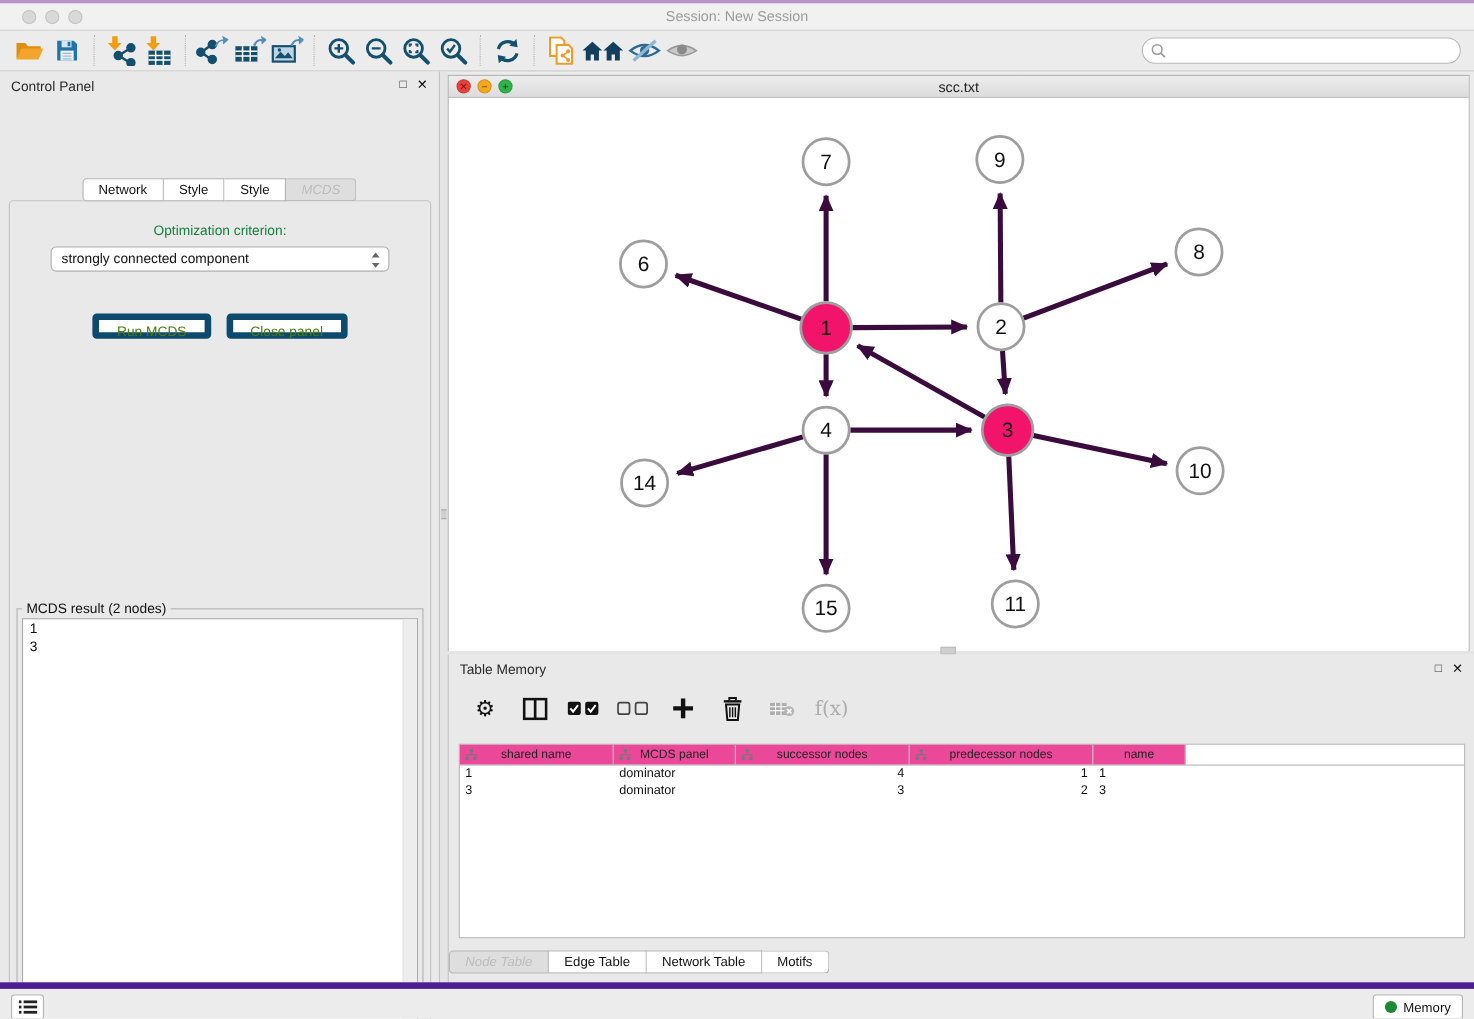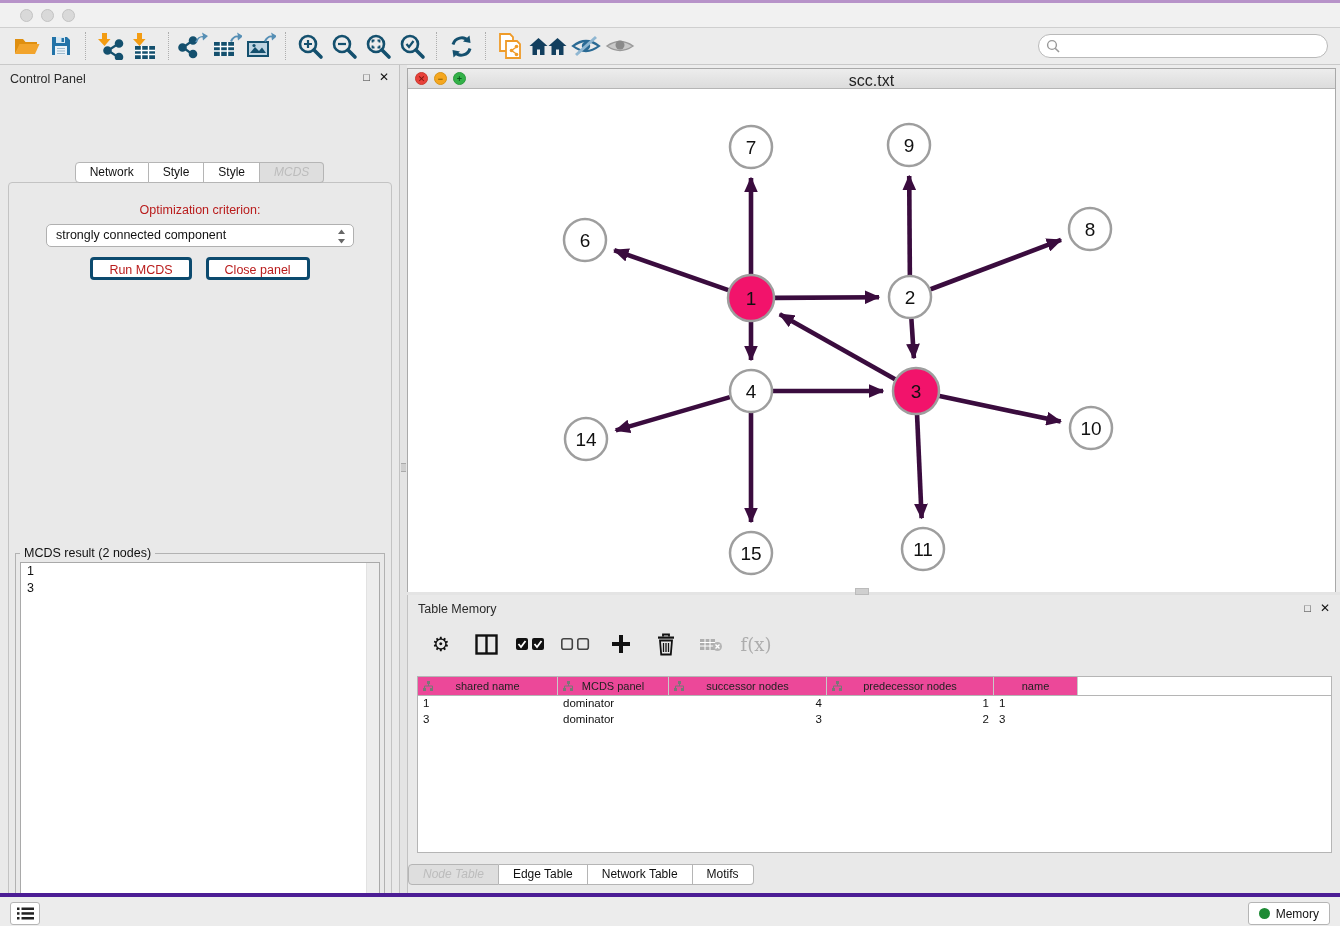--- a/index.html
+++ b/index.html
@@ -26,25 +26,25 @@
   .cp-title { position:absolute; left:10px; top:7px; font-size:12.5px; color:#2a2a2a; }
   .head-icons { position:absolute; right:10px; top:5px; display:flex; gap:9px; align-items:center; }
   .float-ico { font-size:11px; color:#333; }
   .close-ico { font-size:12px; font-weight:700; color:#111; }
   .tabs-row { position:absolute; top:97px; left:0; width:100%; display:flex; justify-content:center; z-index:3; }
   .tab { height:21px; line-height:19px; padding:0 14px; background:#fff; border:1px solid #b5b5b5; border-left:none; font-size:12px; color:#111; }
   .tab:first-child { border-left:1px solid #b5b5b5; border-radius:4px 0 0 4px; }
   .tab:last-child { border-radius:0 4px 4px 0; }
   .tab-disabled { background:#dedede; color:#bcbcbc;font-style:italic; }
   .cp-box { position:absolute; left:8px; top:117px; width:384px; height:763px; border:1px solid #c3c3c3; border-radius:4px; background:#e9e9e9; }
-  .opt-label { position:absolute; top:20px; width:100%; text-align:center; font-size:12.5px; color:#b91c1c; }
+  .opt-label { position:absolute; top:20px; width:100%; text-align:center; font-size:12.5px; color:#15803d; }
   .dropdown { position:absolute; left:37px; top:41px; width:308px; height:23px; background:#fff; border:1px solid #b0b0b0; border-radius:5px; font-size:12.5px; color:#111; line-height:21px; padding-left:9px; }
   .dd-stepper { position:absolute; right:7px; top:4px; }
   .cp-buttons { position:absolute; left:0; top:74px; width:100%; display:flex; justify-content:center; gap:14px; }
-  .btn { height:23px; background:#fff; border:3px solid #0c4a6e; border-radius:4px; font-size:12.5px; color:#b91c1c; padding:0 16px; line-height:21px; }
+  .btn { height:23px; background:#fff; border:6px solid #0c4a6e; border-radius:4px; font-size:12.5px; color:#4d7c0f; padding:0 16px; line-height:21px;margin-top:28px; }
   .mcds-fieldset { position:absolute; left:6px; top:370px; width:370px; height:380px; border:1px solid #b2b2b2; }
   .mcds-legend { position:absolute; left:4px; top:-8px; background:#e9e9e9; padding:0 4px; font-size:12.5px; color:#111; }
   .mcds-list { position:absolute; left:4px; top:8px; right:4px; bottom:4px; background:#fff; border:1px solid #a9a9a9; }
   .mcds-scroll { position:absolute; right:0; top:0; width:13px; height:100%; background:#ededed; border-left:1px solid #e2e2e2; }
   .mcds-item { font-size:12.5px; color:#111; padding-left:6px; line-height:17px; }
   .mcds-item:first-child { padding-top:2px; }
 
   
   .vsplit { position:absolute; left:400px; top:65px; width:7px; height:828px; background:#e4e4e4; }
   .vsplit-handle { position:absolute; left:1px; top:398px; width:5px; height:9px; border-top:1px solid #aaa; border-bottom:1px solid #aaa; background:#cfcfcf; }
@@ -52,54 +52,55 @@
   .hsplit-handle { position:absolute; left:448px; top:-4px; width:14px; height:7px; background:#cfcfcf; border:1px solid #bbb; }
 
   
   .net-window { position:absolute; left:407px; top:68px; width:929px; height:524px; border:1px solid #a9a9a9; background:#fff; }
   .net-titlebar { position:absolute; left:0; top:0; width:100%; height:20px; background:linear-gradient(#ededed,#dcdcdc); border-bottom:1px solid #b5b5b5; }
   .traffic { position:absolute; left:7px; top:3px; display:flex; gap:6px; }
   .tl { width:13px; height:13px; border-radius:50%; font-size:9px; line-height:13px; text-align:center; font-weight:700; }
   .tl-red { background:#e8413a; color:#7a1510; border:1px solid #c93a30; }
   .tl-yellow { background:#f5a71f; color:#8a5d00; border:1px solid #d89417; }
   .tl-green { background:#33b148; color:#0c5c1e; border:1px solid #2b9a3e; }
-  .net-title { position:absolute; top:3px; width:100%; text-align:center; font-size:16px; color:#222; }
+  .net-title { position:absolute; top:3px; width:100%; text-align:center; font-size:13px; color:#222; }
   .net-canvas { position:absolute; left:0; top:20px; width:927px; height:503px; background:#fff; }
 
   
   .table-panel { position:absolute; left:407px; top:595px; width:933px; height:298px; background:#e9e9e9; border-left:1px solid #c2c2c2; }
   .tp-title { position:absolute; left:10px; top:7px; font-size:12.5px; color:#2a2a2a; }
   .tp-toolbar { position:absolute; left:0; top:26px; width:100%; height:46px; display:flex; align-items:center; padding-left:18px; gap:15px; }
   .tp-tool { width:30px; height:30px; display:flex; align-items:center; justify-content:center; }
   .gear-glyph { font-size:20px; color:#111; font-family:"DejaVu Sans",sans-serif; }
   .fx-glyph { font-size:18px; color:#adadad; font-family:"DejaVu Serif",serif; }
   .data-table { position:absolute; left:9px; top:81px; width:915px; height:177px; background:#fff; border:1px solid #b5b5b5; }
   .thead { display:flex; height:19px; border-bottom:1px solid #b5b5b5; }
   .th { position:relative; background:#ec4899; border-right:1px solid #c9c9c9; font-size:11px; color:#222; display:flex; align-items:center; justify-content:center; }
   .th .mini-ico { position:absolute; left:5px; top:4px; }
   .trow { display:flex; height:16px; font-size:11.5px; color:#111; }
   .td { padding:1px 5px 0 5px; white-space:nowrap; overflow:hidden; }
   .tp-tabs { position:absolute; left:0; top:269px; width:100%; display:flex; justify-content:flex-start; }
 
   
-  .statusbar { position:absolute; left:0; top:893px; width:1340px; height:33px; background:#ececec; border-top:4px solid #4c1d95; }
+  .statusbar { position:absolute; left:0; top:893px; width:1340px; height:33px; background:#ececec; border-top:6px solid #4c1d95; }
   .list-btn { position:absolute; left:10px; top:5px; width:30px; height:23px; background:#fff; border:1px solid #b5b5b5; border-radius:3px; display:flex; align-items:center; justify-content:center; }
   .memory-btn { position:absolute; right:10px; top:5px; height:23px; background:#fff; border:1px solid #b5b5b5; border-radius:3px; display:flex; align-items:center; gap:6px; padding:0 10px; font-size:12px; color:#111; }
   .mem-dot { width:11px; height:11px; border-radius:50%; background:#1d8a34; }
 </style>
 </head>
 <body>
 
 <div class="titlebar">
   <div class="toppurple"></div>
   <div class="tl-dots">
     <div class="tl-dot"></div>
     <div class="tl-dot"></div>
     <div class="tl-dot"></div>
   </div>
+  <div class="win-title">Session: New Session</div>
 </div>
 
 <div class="toolbar">
   <div class="tbtn">
     <svg width="26" height="22" viewBox="0 0 26 22">
         <path d="M1 19 V4 h8 l2.5 3 H23 v3 H6 Z" fill="#df8f10"></path>
         <path d="M1 19 L5.5 9 H25.5 L21 19 Z" fill="#f2a42c"></path>
       </svg>
   </div>
   <div class="tbtn">

